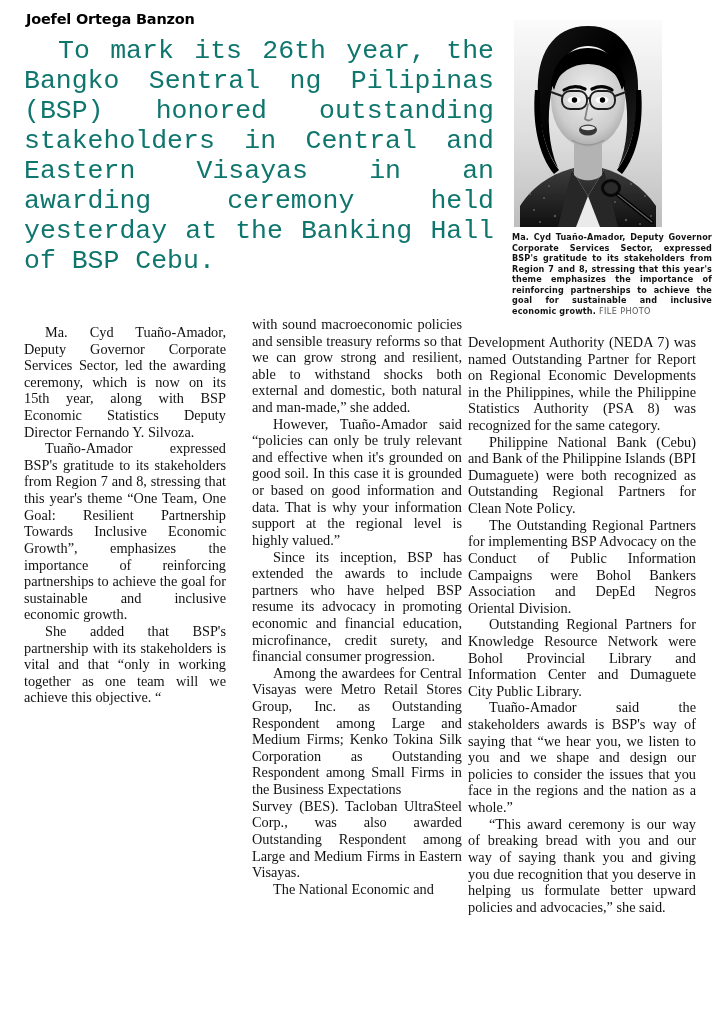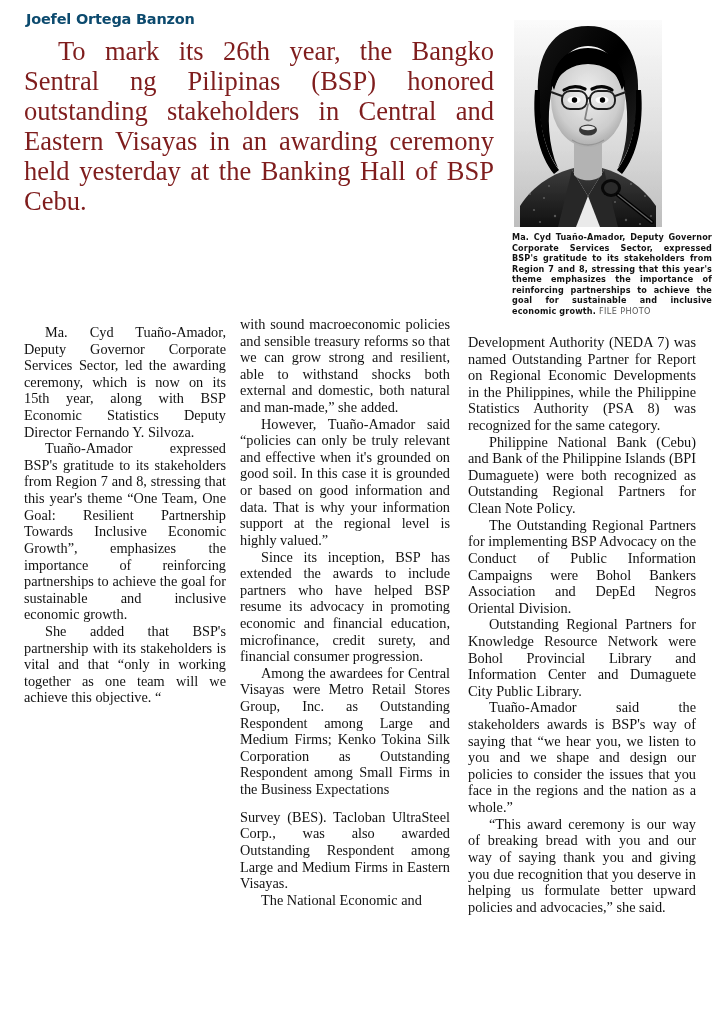--- a/index.html
+++ b/index.html
@@ -41,33 +41,33 @@
     margin: 0;
     padding: 0;
     white-space: pre-line;
   }
 
   .byline {
     font-family: "DejaVu Sans", sans-serif;
     font-weight: bold;
     font-size: 14.5px;
     letter-spacing: -0.2px;
-    color: #0c4a6e;
+    color: #000000;
     margin-top: 3px;
     margin-left: 2px;
   }
 
   .lede {
-    font-family: Liberation Serif, serif;
+    font-family: Liberation Mono, monospace;
     font-size: 26.5px;
     line-height: 1.135;
     text-align: justify;
     text-indent: 34px;
     margin-top: 9px;
-    color: #7f1d1d;
+    color: #0f766e;
     hyphens: none;
   }
 
   
   .photo-zone {
     position: absolute;
     left: 512px;
     top: 20px;
     width: 200px;
   }
@@ -111,24 +111,24 @@
     text-align: justify;
     color: #111;
     -webkit-hyphens: none;
     hyphens: none;
   }
   .col p {
     margin: 0;
     text-indent: 21px;
   }
   .col p.noindent { text-indent: 0; }
-  .col p.gap-before { margin-top: 11px; }
+  .col p.gap-before { }
 
   #col1 { left: 24px;  width: 202px; }
-  #col2 { left: 240px; width: 210px; top: 316px; }
+  #col2 { left: 252px; width: 210px; top: 316px; }
   #col3 { left: 468px; width: 228px; top: 334px; }
 
   
   .scan-tint {
     position: absolute;
     inset: 0;
     pointer-events: none;
     background: transparent;
   }
 </style>

